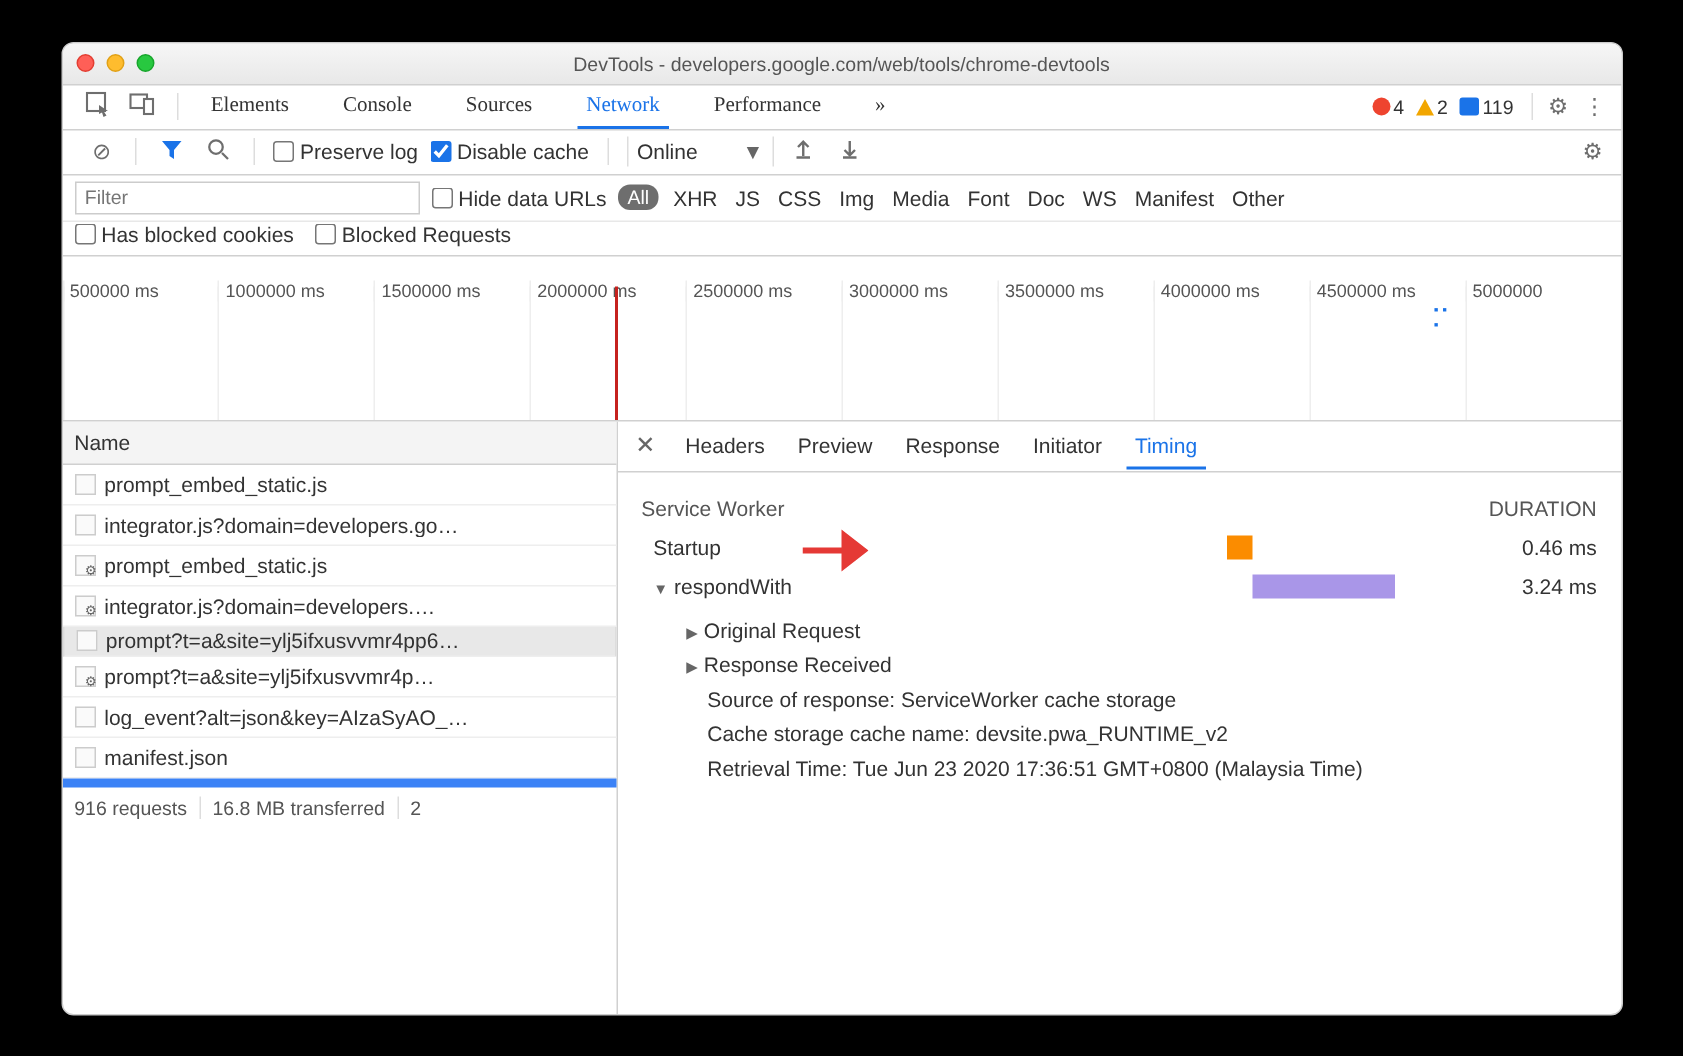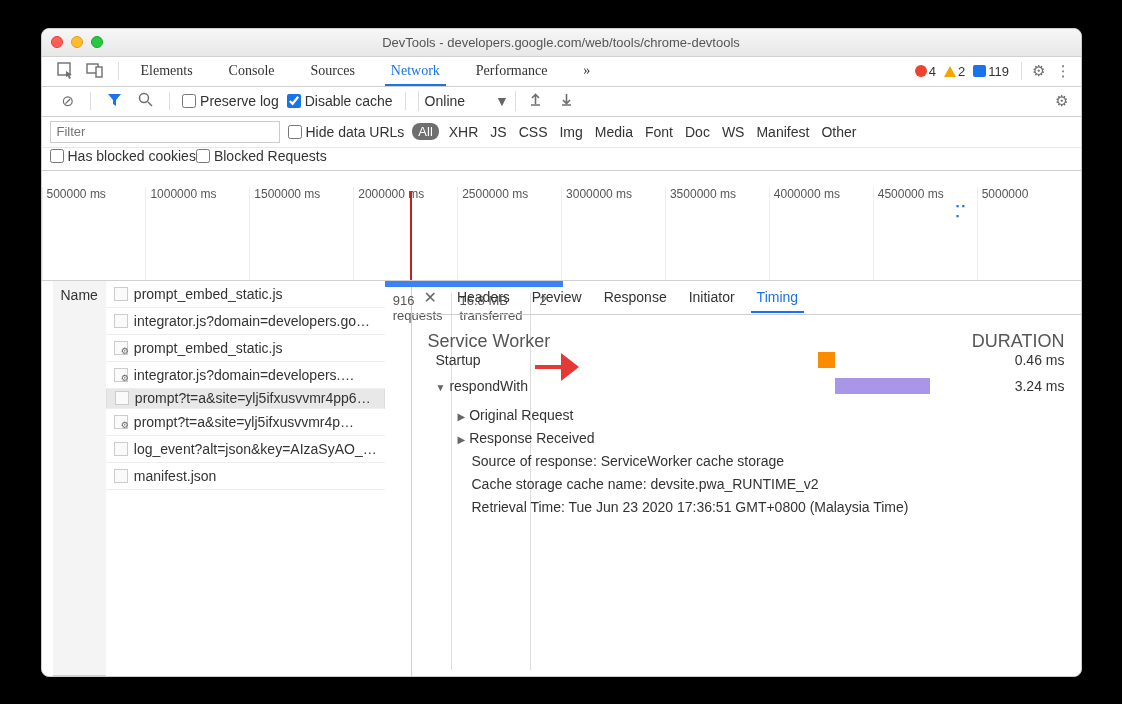--- a/index.html
+++ b/index.html
@@ -37,50 +37,50 @@
 .cb { display:flex; align-items:center; gap:4px; font-size:14px;}
 .cb input{ width:14px;height:14px;}
 .cb input.checked{ accent-color:#1a73e8;}
 .sel { display:flex; align-items:center; gap:4px; font-size:14px; color:#333; padding:0 6px; border-left:1px solid #ddd; border-right:1px solid #ddd; height:20px;}
 
 
 .filterrow{ padding:4px 8px; display:flex; align-items:center; gap:8px; border-bottom:1px solid #e8e8e8; flex-wrap:wrap; font-size:14px;}
 .filterinput{ width:230px; height:22px; border:1px solid #ccc; padding:0 6px; font-size:13px; color:#888;}
 .pill-all{ background:#6e6e6e; color:#fff; border-radius:8px; padding:1px 6px; font-size:13px;}
 .flink{ color:#333; cursor:pointer; padding:0 2px;}
-.filterrow2{ padding:0 8px 6px; display:flex; border-bottom:1px solid #d0d0d0; font-size:14px;}
+.filterrow2{ padding:0 8px 6px; display:flex; gap:14px; border-bottom:1px solid #d0d0d0; font-size:14px;}
 
 
 .timeline{ height:110px; border-bottom:1px solid #d0d0d0; position:relative; overflow:hidden;}
 .tl-labels{ display:flex; position:absolute; top:16px; left:0; right:0; font-size:12px; color:#555;}
 .tl-label{ flex:1; text-align:left; padding-left:4px; border-left:1px solid #eee; }
 .tl-lines{ position:absolute; top:20px; bottom:0; left:0; right:0; display:flex;}
 .tl-col{ flex:1; border-left:1px solid #eee;}
 .tl-marker{ position:absolute; top:20px; bottom:0; width:2px; background:#c5221f; left:35.5%;}
 .tl-tick{ position:absolute; top:30px; left:88%; color:#1a73e8; font-size:9px; }
 
 
 .lower{ flex:1; display:flex; border-top: none; overflow:hidden;}
-.reqlist{ width:370px; border-right:1px solid #d0d0d0; display:flex; flex-direction:row;padding-left:11px;}
+.reqlist{ width:370px; border-right:1px solid #d0d0d0; display:flex; flex-direction:column;}
 .reqhead{ padding:6px 8px; border-bottom:1px solid #d0d0d0; font-size:14px; background:#f4f4f4;}
 .req{ padding:5px 8px; border-bottom:1px solid #eee; display:flex; align-items:center; gap:6px; font-size:14px; white-space:nowrap; overflow:hidden; text-overflow:ellipsis;}
 .req.sel{ background:#e8e8e8;}
 .req .ficon{ width:14px;height:14px; border:1px solid #ccc; background:#fafafa; flex-shrink:0; position:relative;}
 .req .gear-over::after{ content:"⚙"; position:absolute; font-size:9px; right:-2px; bottom:-2px; color:#666;}
 .status-foot{ border-top:6px solid #3b82f6; padding:6px 8px; display:flex; gap:8px; font-size:13px; color:#555;}
 .status-foot span{ border-right:1px solid #ddd; padding-right:8px;}
 
 
 .detail{ flex:1; display:flex; flex-direction:column; overflow:hidden;}
 .dtabs{ height:34px; border-bottom:1px solid #d0d0d0; display:flex; align-items:center; gap:10px; padding:0 8px; font-size:14px;}
 .dtabs .close{ color:#666; cursor:pointer; font-size:16px; padding:0 4px;}
 .dtab{ padding:8px 6px; color:#333; cursor:pointer;}
 .dtab.active{ color:#1a73e8; border-bottom:2px solid #1a73e8; padding-bottom:6px;}
 .dbody{ padding:16px 16px 8px 16px; font-size:14px; overflow:auto; position:relative;}
-.sw-head{ display:flex; justify-content:space-between; color:#555; font-size:18px; }
+.sw-head{ display:flex; justify-content:space-between; color:#555; font-size:14px; margin-bottom:10px;}
 .sw-row{ display:flex; height:26px; font-size:14px;}
 .sw-label{ width:270px; padding-left:8px;}
 .sw-bar-area{ flex:1; position:relative; height:16px;}
 .sw-bar{ position:absolute; height:16px;}
 .sw-dur{ width:80px; text-align:right;}
 .tri{ display:inline-block; margin-right:4px; color:#666; font-size:10px;}
 .sub{ padding-left:30px; font-size:14px; line-height:1.5;}
 .sub .row{ padding:1px 0;}
 .arrow{ position:absolute; left:123px; top:32px; }
 .arrow svg{ width:44px; height:36px;}

